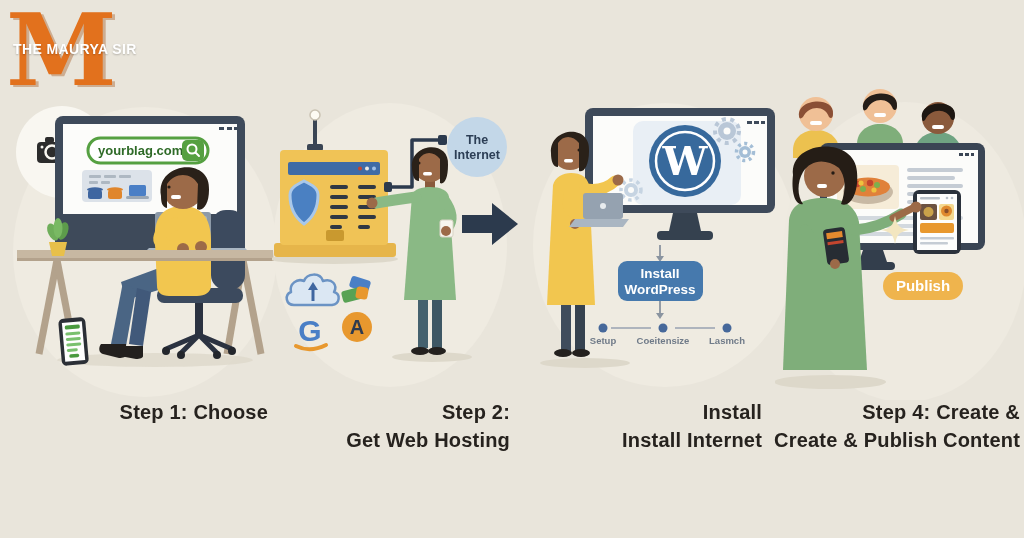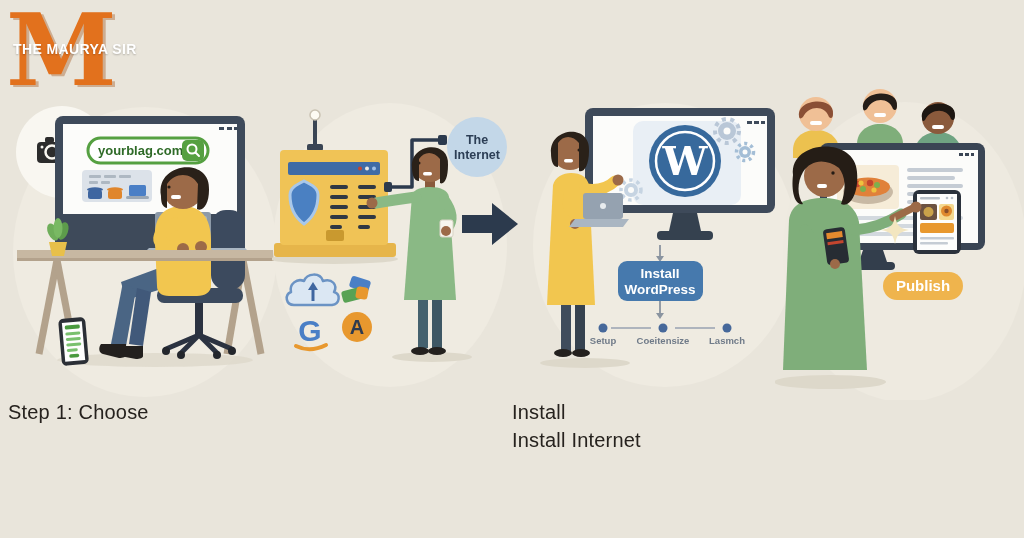--- a/index.html
+++ b/index.html
@@ -13,21 +13,21 @@
     --publish_yellow:#efb44d; --accent_orange:#e8982e;
     --blob:#efebe1; --shadow:#ddd8ca;
   }
   html,body{margin:0;padding:0}
   body{width:1024px;height:538px;overflow:hidden;background:var(--bg);
        font-family:"Liberation Sans",sans-serif;}
   .stage{position:relative;width:1024px;height:538px;background:var(--bg)}
   .panel-svg{position:absolute}
   svg text{font-family:"Liberation Sans",sans-serif;font-weight:700}
   .serif-text{font-family:"DejaVu Serif",serif}
-  .cap{position:absolute;top:398px;text-align:left;font-weight:400;
+  .cap{position:absolute;top:398px;text-align:right;font-weight:700;
        font-size:20px;line-height:28px;color:var(--ink);letter-spacing:.2px}
   .logo{position:absolute;left:6px;top:0;width:115px;height:108px}
   .logo-m{font-family:"DejaVu Serif",serif;font-weight:700;font-size:100px;
           line-height:100px;color:var(--logo_orange);
           text-shadow:3px 2px 0 rgba(156,70,10,.35);display:inline-block}
   .logo-brand{position:absolute;left:7px;top:41px;color:#ffffff;font-size:14px;
           font-weight:700;letter-spacing:.4px;white-space:nowrap;
           text-shadow:0 1px 2px rgba(0,0,0,.25)}
 </style>
 </head>
@@ -443,18 +443,26 @@
 
     <g>
       <rect x="108" y="192" width="80" height="28" rx="14" style="fill:var(--publish_yellow,#efb44d)"></rect>
       <text x="148" y="211" font-size="15" text-anchor="middle" fill="#ffffff">Publish</text>
     </g>
   </svg>
 
   <div class="cap" style="left:8px;width:260px">
     <div>Step 1: Choose</div>
   </div>
+  <div class="cap" style="left:262px;width:248px">
+    <div>Step 2:</div>
+    <div>Get Web Hosting</div>
+  </div>
   <div class="cap" style="left:512px;width:250px">
     <div>Install</div>
     <div>Install Internet</div>
   </div>
+  <div class="cap" style="left:752px;width:268px">
+    <div>Step 4: Create &amp;</div>
+    <div>Create &amp; Publish Content</div>
+  </div>
 
 </div>
 
 </body></html>

